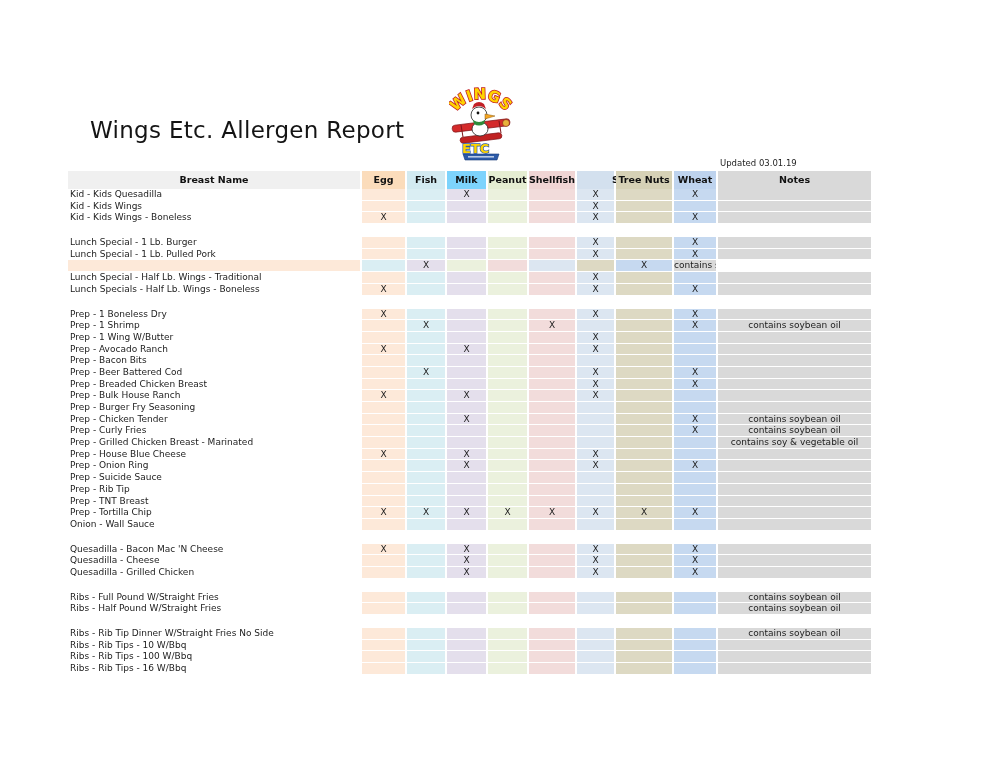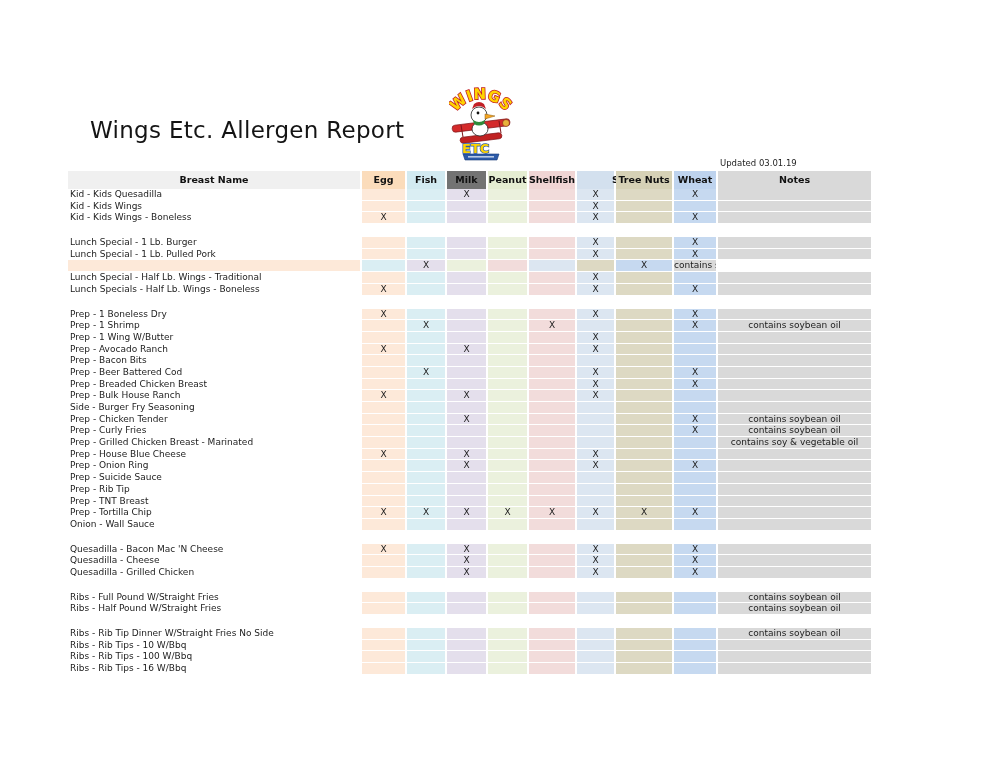--- a/index.html
+++ b/index.html
@@ -54,21 +54,21 @@
     </g>
   </svg>
 
   <div class="updated">Updated 03.01.19</div>
 
   <div class="table">
     <div class="grid-row">
       <div class="hdr-cell" style="background: rgb(240, 240, 240);">Breast Name</div>
       <div class="hdr-cell" style="background: rgb(251, 220, 187);">Egg</div>
       <div class="hdr-cell" style="background: rgb(210, 234, 241);">Fish</div>
-      <div class="hdr-cell" style="background: #737373;">Milk</div>
+      <div class="hdr-cell" style="background: #7dd3fc;">Milk</div>
       <div class="hdr-cell" style="background: rgb(229, 237, 210);">Peanut</div>
       <div class="hdr-cell" style="background: rgb(240, 213, 212);">Shellfish</div>
       <div class="hdr-cell" style="background: rgb(211, 224, 238); padding-left: 35px;">Soy</div>
       <div class="hdr-cell" style="background: rgb(214, 209, 182);">Tree Nuts</div>
       <div class="hdr-cell" style="background: rgb(190, 211, 238);">Wheat</div>
       <div class="hdr-cell" style="background: rgb(217, 217, 217);">Notes</div>
     </div>
     <div>
         <div class="grid-row data-row">
           <div class="cell name-cell">Kid - Kids Quesadilla</div>
@@ -257,21 +257,21 @@
           <div class="cell mark-cell" style="background: rgb(218, 238, 243);"></div>
           <div class="cell mark-cell" style="background: rgb(228, 223, 236);">X</div>
           <div class="cell mark-cell" style="background: rgb(235, 241, 221);"></div>
           <div class="cell mark-cell" style="background: rgb(242, 220, 219);"></div>
           <div class="cell mark-cell" style="background: rgb(220, 230, 241);">X</div>
           <div class="cell mark-cell" style="background: rgb(221, 217, 195);"></div>
           <div class="cell mark-cell" style="background: rgb(198, 217, 240);"></div>
           <div class="cell note-cell" style="background: rgb(217, 217, 217);"></div>
         </div>
         <div class="grid-row data-row">
-          <div class="cell name-cell">Side - Burger Fry Seasoning</div>
+          <div class="cell name-cell">Prep - Burger Fry Seasoning</div>
           <div class="cell mark-cell" style="background: rgb(253, 233, 217);"></div>
           <div class="cell mark-cell" style="background: rgb(218, 238, 243);"></div>
           <div class="cell mark-cell" style="background: rgb(228, 223, 236);"></div>
           <div class="cell mark-cell" style="background: rgb(235, 241, 221);"></div>
           <div class="cell mark-cell" style="background: rgb(242, 220, 219);"></div>
           <div class="cell mark-cell" style="background: rgb(220, 230, 241);"></div>
           <div class="cell mark-cell" style="background: rgb(221, 217, 195);"></div>
           <div class="cell mark-cell" style="background: rgb(198, 217, 240);"></div>
           <div class="cell note-cell" style="background: rgb(217, 217, 217);"></div>
         </div>

